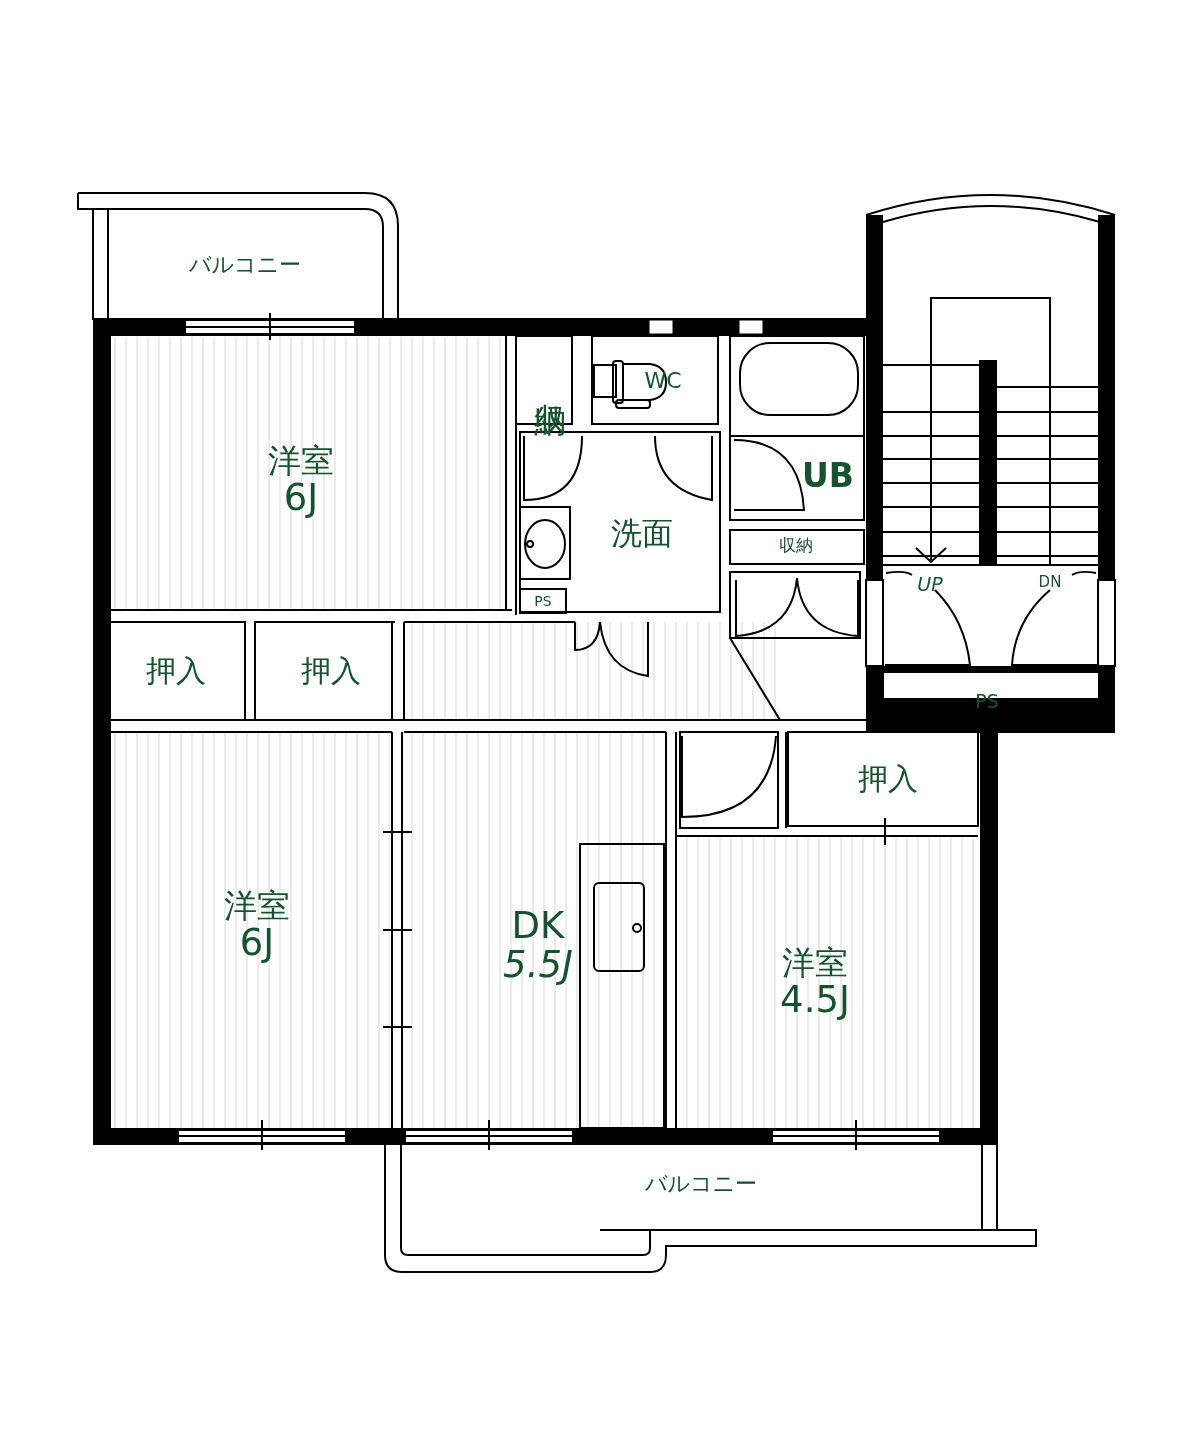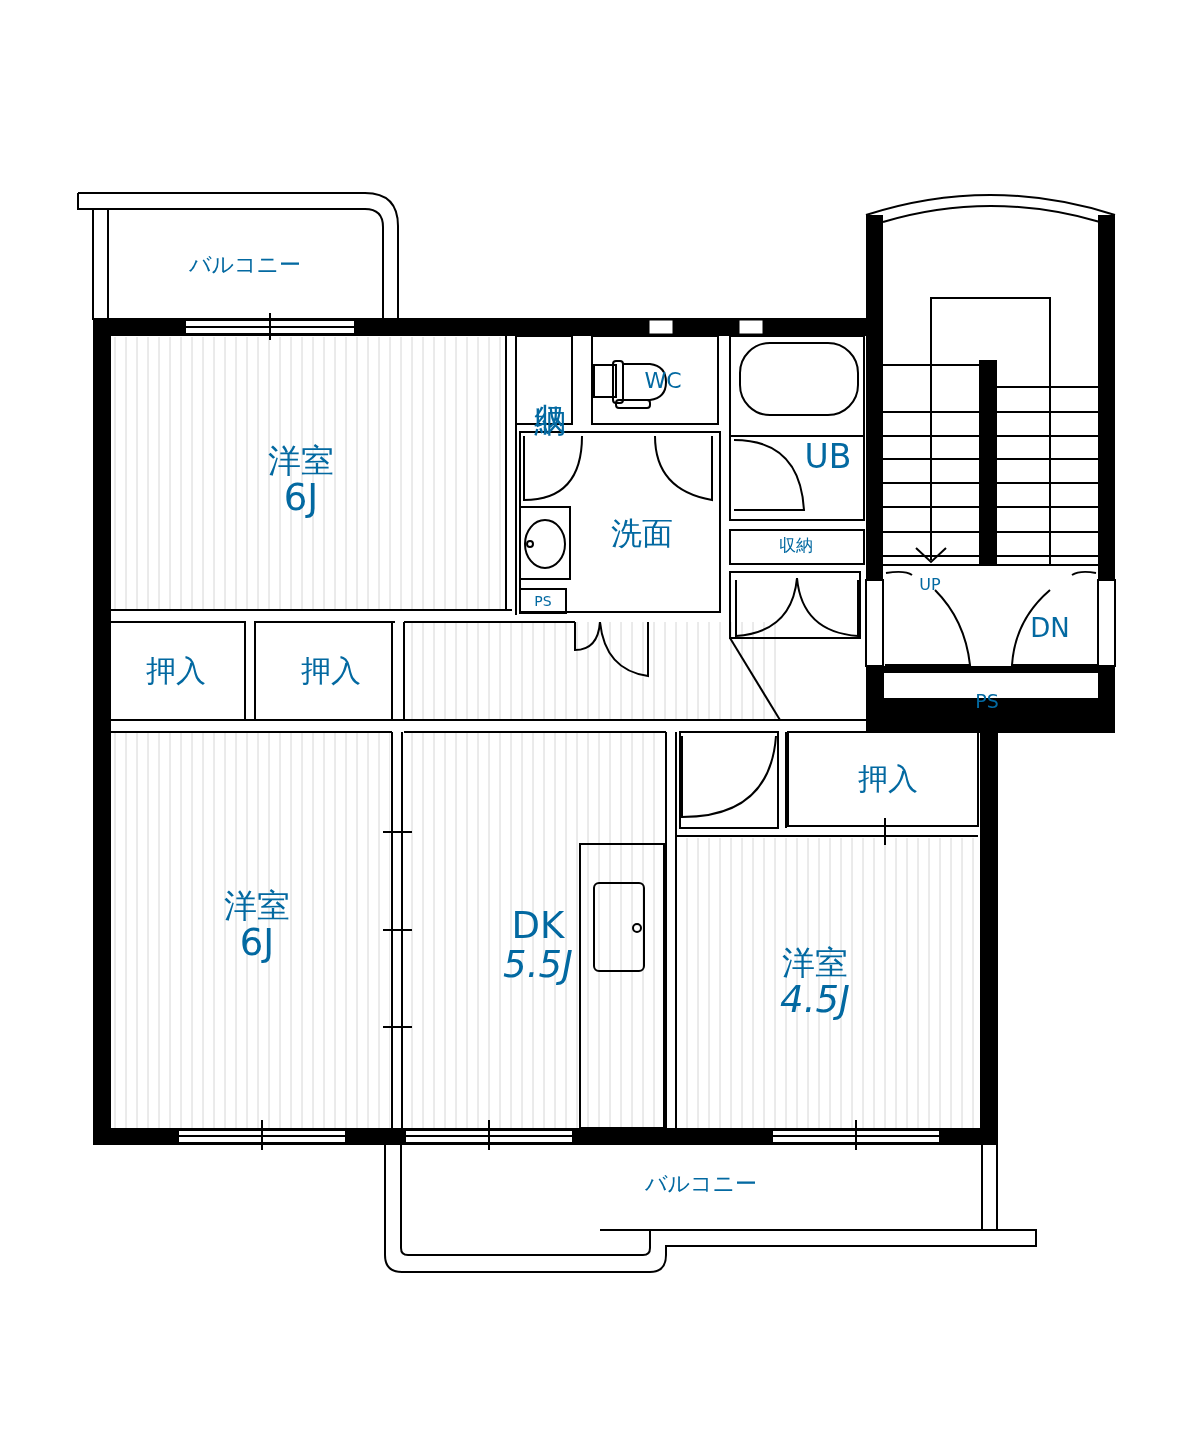--- a/index.html
+++ b/index.html
@@ -1,18 +1,18 @@
 <!DOCTYPE html>
 <html><head>
 <meta charset="utf-8">
 <style>
   html, body { margin: 0; padding: 0; background: #ffffff; }
   body { width: 1200px; height: 1455px; position: relative; overflow: hidden; font-family: "DejaVu Sans", sans-serif; }
   #plan { position: absolute; left: 0; top: 0; width: 1200px; height: 1455px; }
-  .lbl { position: absolute; color: #0369a1; text-align: center; line-height: 1.05; white-space: nowrap; transform: translate(-50%, -50%); }
+  .lbl { position: absolute; color: #14532d; text-align: center; line-height: 1.05; white-space: nowrap; transform: translate(-50%, -50%); }
   .room-md { font-size: 33px; }
   .room-sm { font-size: 22px; }
   .room-xs { font-size: 17px; }
   .vert { writing-mode: vertical-rl; font-size: 32px; letter-spacing: 2px; }
 </style>
 </head>
 <body>
 
 <svg id="plan" viewBox="0 0 1200 1455" xmlns="http://www.w3.org/2000/svg">
   <defs>
@@ -191,30 +191,30 @@
 <div class="lbl room-md" style="left:257px; top:926px;">
   <div>洋室</div>
   <div style="font-size:37px;">6J</div>
 </div>
 <div class="lbl room-md" style="left:495px; top:946px;margin-left:43px;">
   <div style="font-size:37px;">DK</div>
   <div style="font-size:37px;font-style:italic;">5.5J</div>
 </div>
 <div class="lbl room-md" style="left:815px; top:983px;">
   <div>洋室</div>
-  <div style="font-size:37px;font-style:italic;">4.5J</div>
+  <div style="font-size:37px;">4.5J</div>
 </div>
 
 <div class="lbl room-md" style="left:176px; top:671px; font-size:30px;">押入</div>
 <div class="lbl room-md" style="left:331px; top:671px; font-size:30px;">押入</div>
 <div class="lbl room-md" style="left:888px; top:779px; font-size:30px;">押入</div>
 
 <div class="lbl vert" style="left:550px; top:380px;">収納</div>
 <div class="lbl room-xs" style="left:796px; top:546px;">収納</div>
 
 <div class="lbl room-sm" style="left:663px; top:381px;">WC</div>
-<div class="lbl room-md" style="left:828px; top:457px;">UB</div>
+<div class="lbl room-md" style="left:828px; top:476px;font-weight:bold;">UB</div>
 <div class="lbl room-md" style="left:642px; top:533px; font-size:31px;">洗面</div>
 <div class="lbl room-xs" style="left:543px; top:601px; font-size:14px;">PS</div>
 <div class="lbl room-sm" style="left:987px; top:702px; font-size:19px;">PS</div>
 
-<div class="lbl room-sm" style="left:930px; top:585px; font-size:16px;">UP</div>
-<div class="lbl room-sm" style="left:1050px; top:583px; font-size:26px;margin-top:46px;">DN</div>
+<div class="lbl room-sm" style="left:930px; top:585px; font-size:19px;font-style:italic;">UP</div>
+<div class="lbl room-sm" style="left:1050px; top:583px; font-size:15px;">DN</div>
 
 </body></html>

